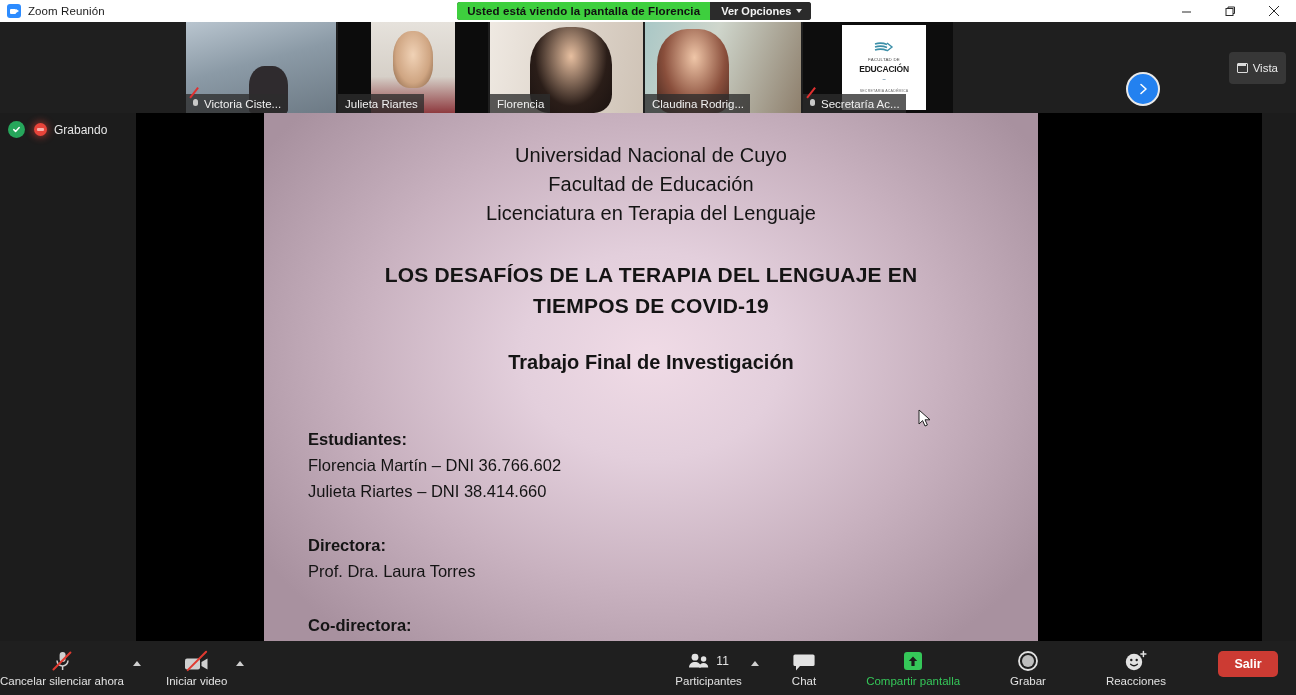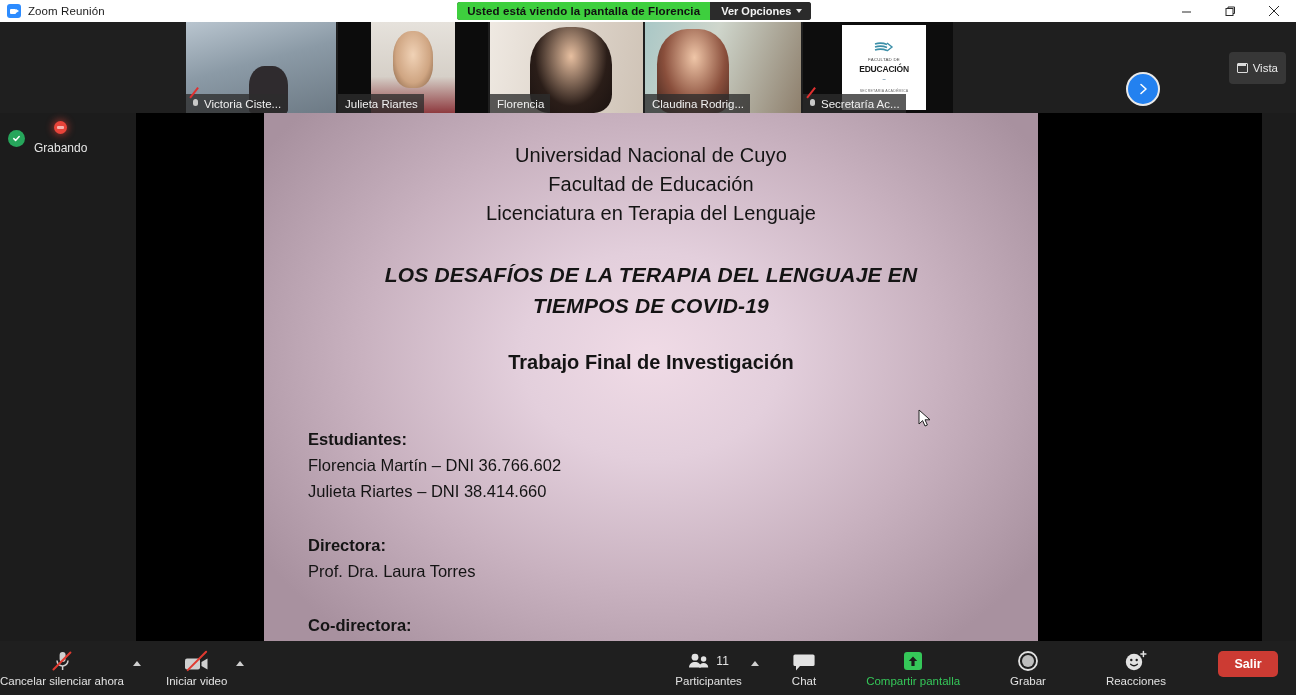--- a/index.html
+++ b/index.html
@@ -142,21 +142,21 @@
     background:#dcdcdc;}
 
   
   .recbar {
     position: absolute; left: 8px; top: 121px; display: flex; align-items: center; gap: 9px;
   }
   .shield {
     width: 17px; height: 17px; border-radius: 50%; background: #26a65b;
     display: flex; align-items: center; justify-content: center;
   }
-  .rec-dot-wrap { display: flex; align-items: center; gap: 7px; flex-direction: column; }
+  .rec-dot-wrap { display: flex; align-items: center; gap: 7px; }
   .rec-dot {
     width: 13px; height: 13px; border-radius: 50%; background: #e8443a;
     box-shadow: 0 0 7px 2px rgba(232,68,58,.45);
     display:flex;align-items:center;justify-content:center;
   }
   .rec-dot::after{content:"";width:7px;height:2.2px;background:#f6b2ad;border-radius:1px;}
   .rec-text { color: #e6e6e6; font-size: 12px; }
 
   
   .share-stage {
@@ -166,21 +166,21 @@
   .slide {
     position: absolute; left: 128px; top: 0; width: 774px; height: 528px;
     background:
       radial-gradient(ellipse 60% 70% at 50% 46%, #f0dbe6 0%, #e3cfdc 28%, #c9b2c0 62%, #a8919f 100%);
     overflow: hidden;
   }
   .slide-inner { padding: 28px 44px 0 44px; color: #141414; }
   .ctr { text-align: center; }
   .hdr-line { font-size: 20px; line-height: 29px; letter-spacing: .1px; }
   .slide-title {
-    margin-top: 31px; font-size: 21px; font-weight: bold; font-style: italic;
+    margin-top: 31px; font-size: 21px; font-weight: bold; 
     line-height: 31px; letter-spacing: .2px;
   }
   .slide-sub { margin-top: 30px; font-size: 20px; font-weight: bold; }
   .block { margin-top: 52px; }
   .lbl { font-size: 16.5px; font-weight: bold; line-height: 26px; }
   .val { font-size: 16.5px; line-height: 26px; }
   .block2 { margin-top: 28px; }
   .block3 { margin-top: 28px; }
 
   .cursor { position: absolute; left: 918px; top: 409px; width: 14px; height: 20px; }

